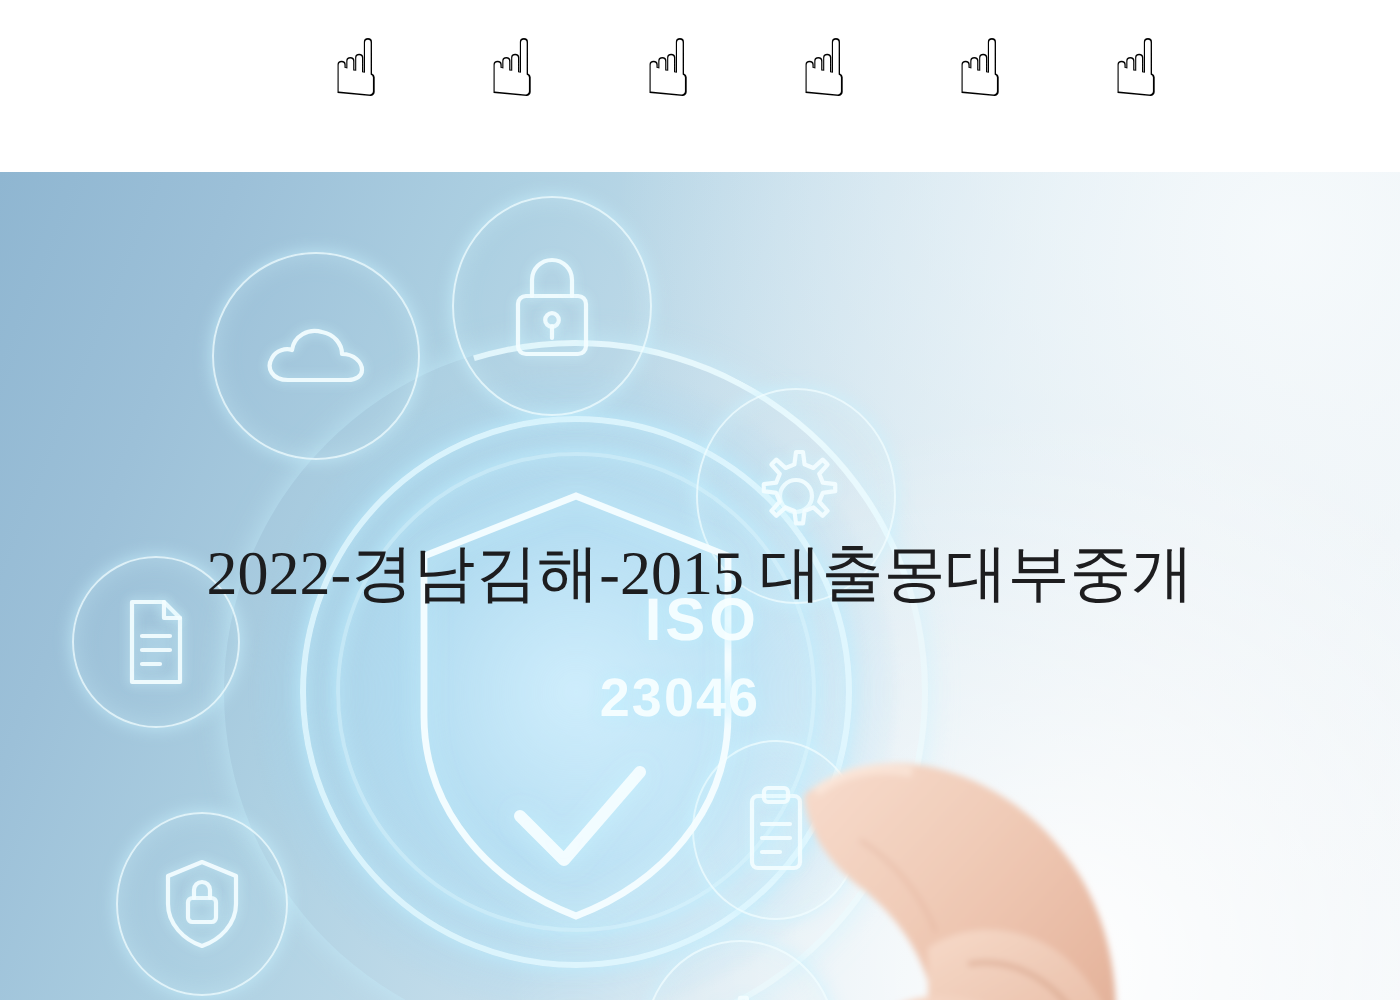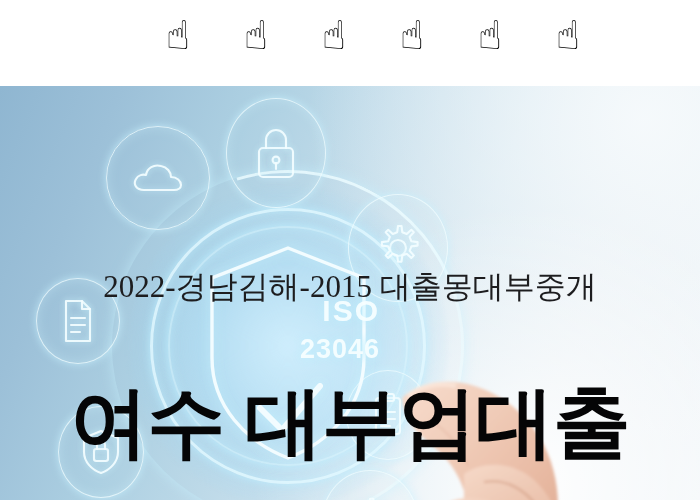--- a/index.html
+++ b/index.html
@@ -242,16 +242,15 @@
           <path d="M96 164 C118 158 138 170 150 190" stroke="#cf9a80" stroke-width="2.4" fill="none" opacity="0.45"></path>
           <path d="M82 200 C104 194 124 206 136 226" stroke="#cf9a80" stroke-width="2.2" fill="none" opacity="0.4"></path>
           <path d="M58 64 C74 74 88 90 96 110" stroke="#d9a78e" stroke-width="2" fill="none" opacity="0.35"></path>
 
           <path d="M36 40 C48 30 66 26 84 30" stroke="#fdeee4" stroke-width="5" fill="none" opacity="0.55"></path>
         </g>
       </svg>
     </div>
 
     <div class="subtitle">2022-경남김해-2015 대출몽대부중개</div>
-    <div class="headline">여수 대부업대출</div>
 
   </div>
 </div>
 
 </body></html>

